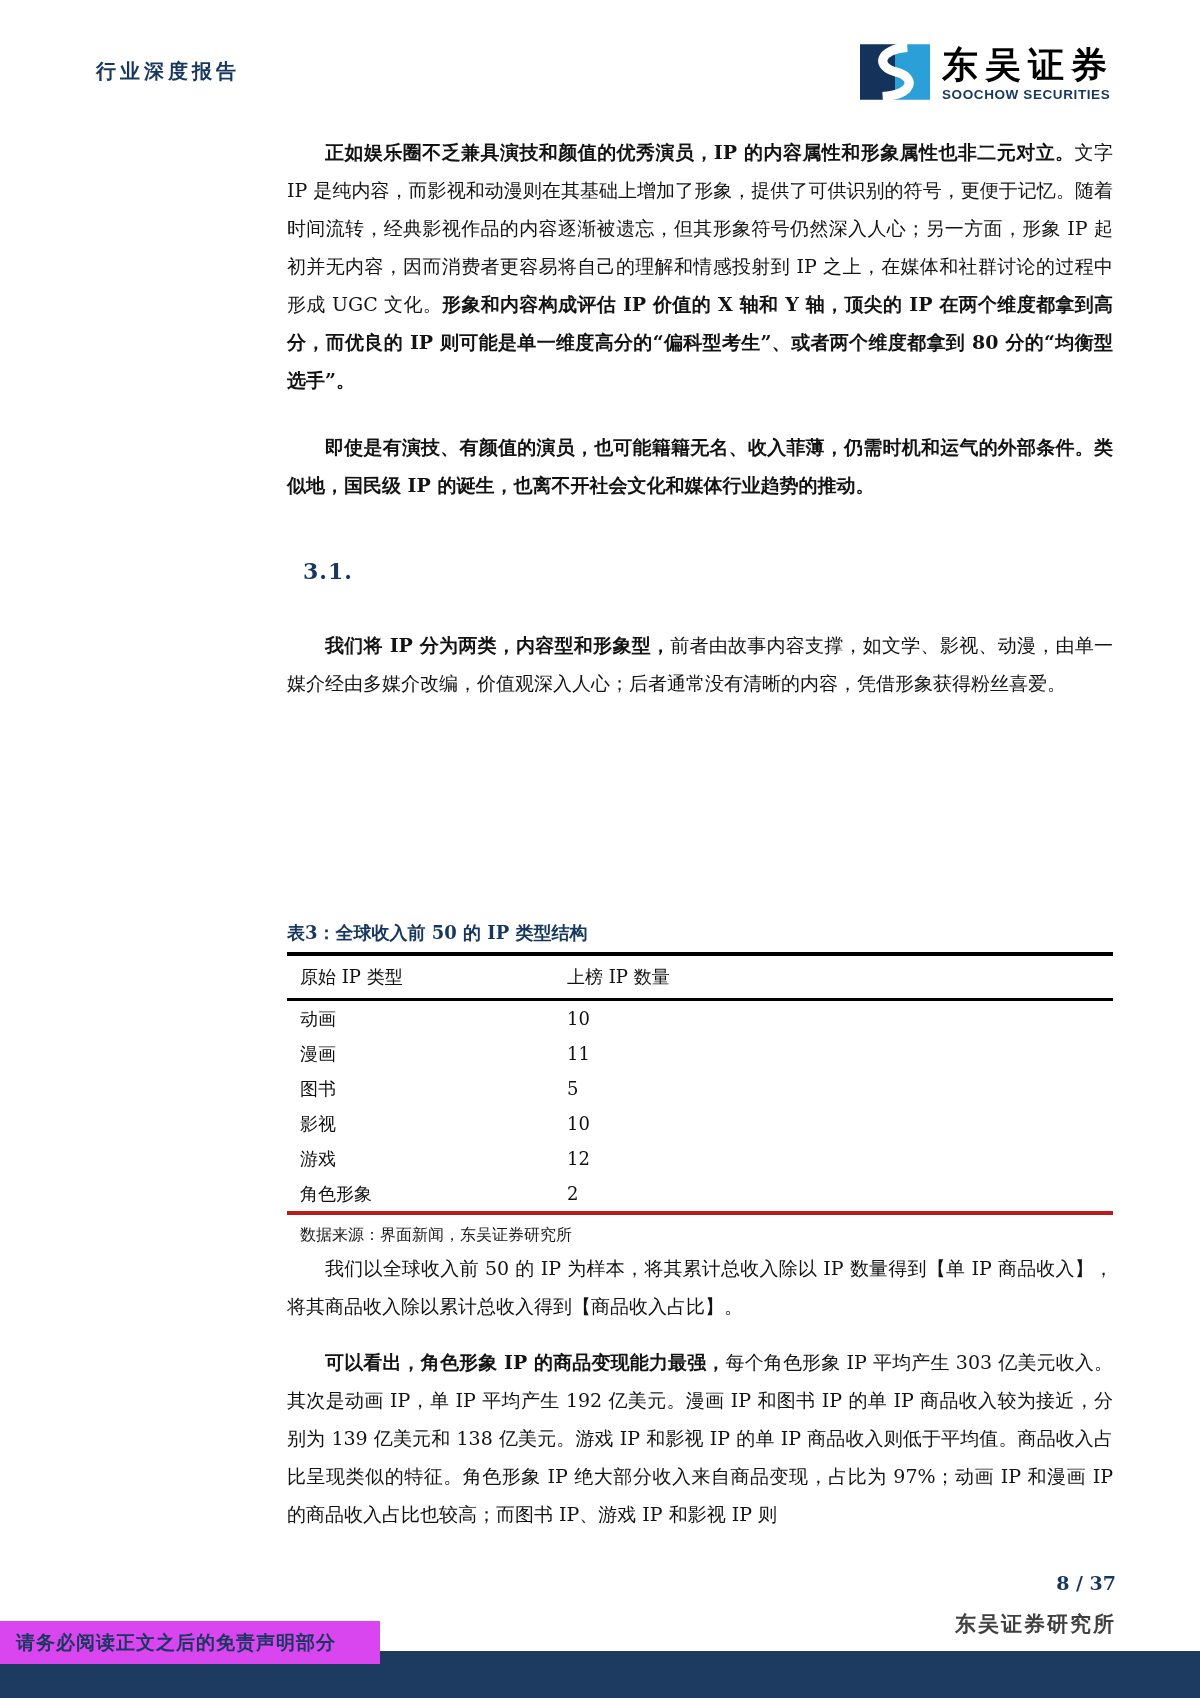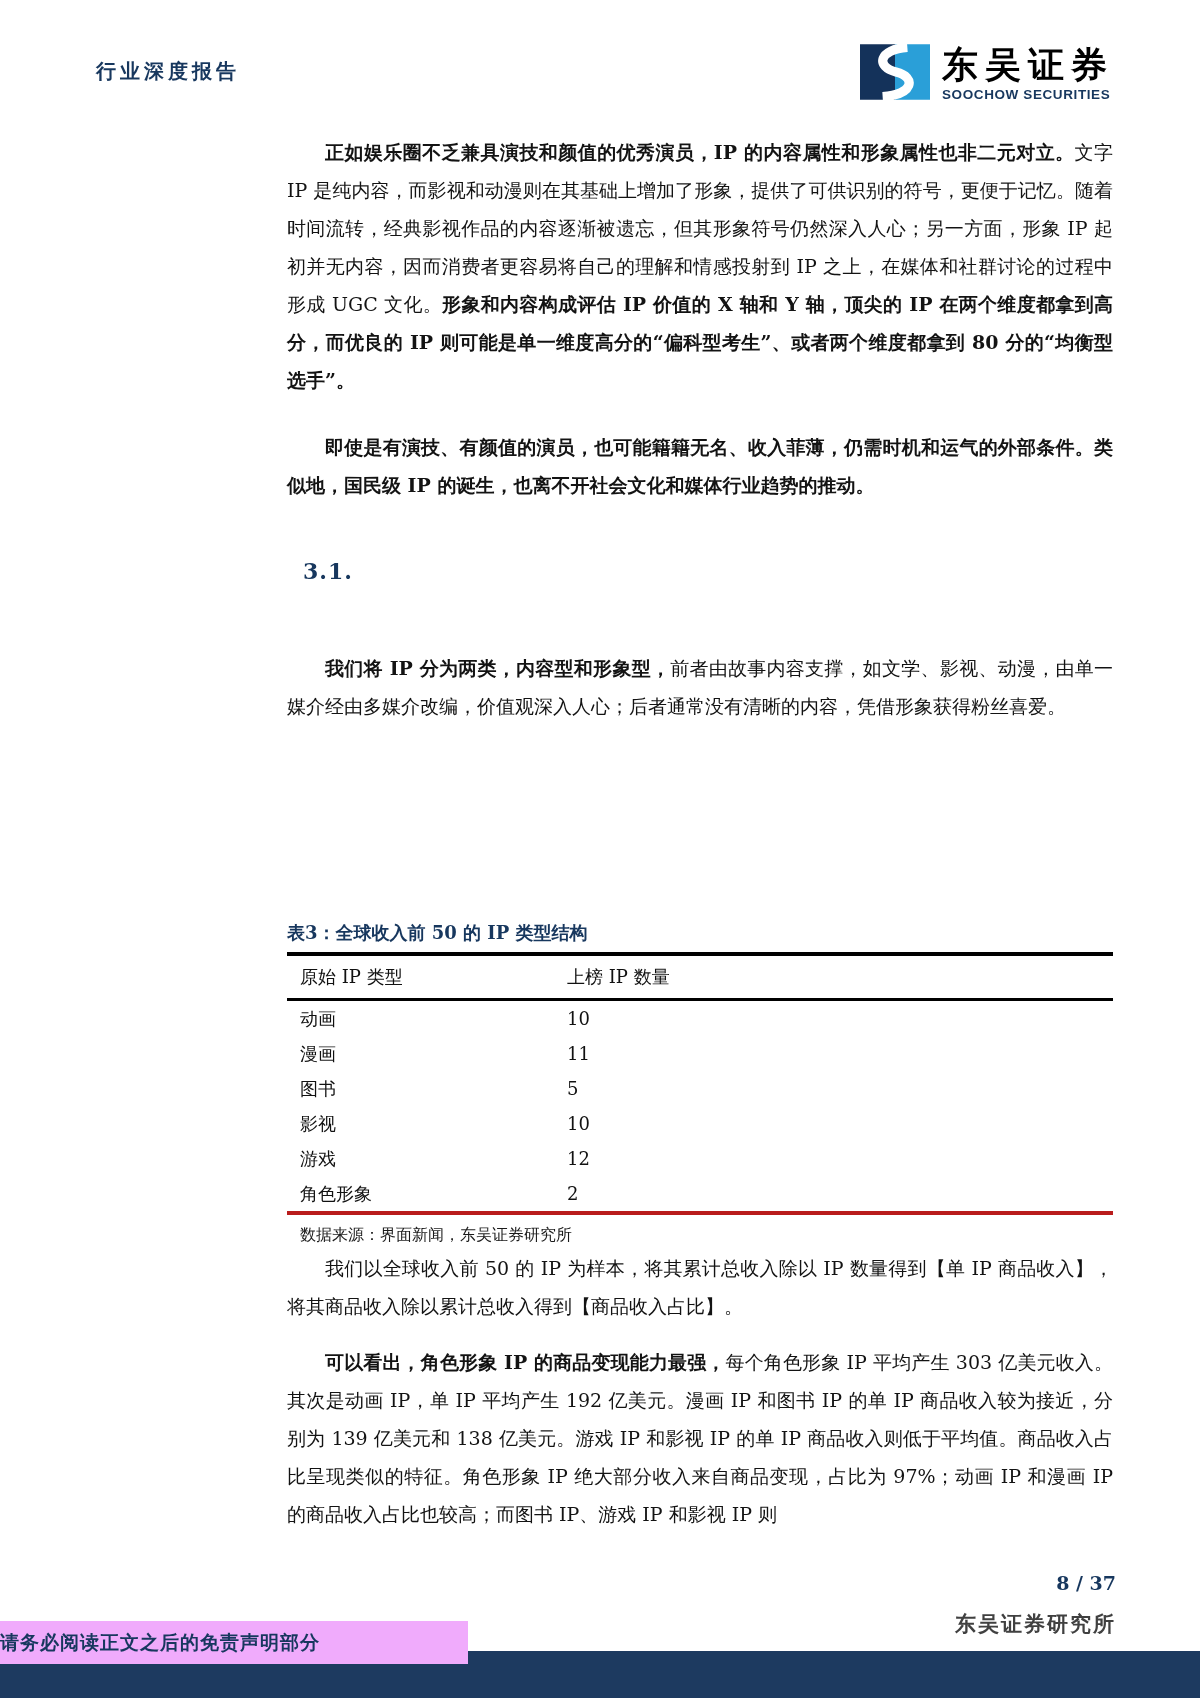--- a/index.html
+++ b/index.html
@@ -20,21 +20,21 @@
   .brand-cn { font-size:36px; line-height:40px; color:#000000; font-weight:600; letter-spacing:7px; white-space:nowrap; }
   .brand-en { font-size:13.5px; margin-top:3px; color:#17375e; font-weight:bold; letter-spacing:0.6px;
               font-family:"Liberation Sans","DejaVu Sans",sans-serif; white-space:nowrap; }
 
   
   .content { position:absolute; left:287px; width:826px; }
   #blockA { top:133px; } #blockB { top:920px; } #blockC { top:1249px; }
   .para { margin:0; font-size:19px; line-height:38px; text-align:justify; text-indent:2em; color:#131313; }
   .para .b { font-weight:bold; }
   .mt-p2 { margin-top:29px; }
-  .mt-p3 { margin-top:63px; }
+  .mt-p3 { margin-top:40px; }
   .mt-p4 { margin-top:9px; }
   .mt-p6 { margin-top:18px; }
 
   .section-h {
     margin:52px 0 0 0; padding-left:16px;
     font-size:22px; line-height:30px; font-weight:bold; color:#17375e; text-indent:0;
     display:flex; align-items:baseline;
   }
   .section-h .num { margin-right:22px; letter-spacing:1px; }
 
@@ -50,22 +50,22 @@
   }
   .ipt td { font-size:18px; height:33px; vertical-align:middle; }
   .ipt th:first-child, .ipt td:first-child { width:265px; padding-left:13px; }
   .src { margin-top:9px; padding-left:13px; font-size:16px; line-height:22px; color:#1a1a1a; }
 
   
   .page-num  { position:absolute; top:1572px; right:84px; font-size:19px; font-weight:bold; color:#17375e; }
   .institute { position:absolute; top:1610px; right:84px; font-size:21px; font-weight:bold; color:#404040; letter-spacing:2px; }
   .footer-band { position:absolute; left:0; bottom:0; width:1200px; height:47px; background:#1d3a60; }
   .disclaimer {
-    position:absolute; left:0; top:1621px; width:468px; height:43px; box-sizing:border-box;
-    background:#f0abfc; display:flex; align-items:center; 
+    position:absolute; left:0; top:1621px; width:380px; height:43px; box-sizing:border-box;
+    background:#d946ef; display:flex; align-items:center; padding-left:16px;
     font-size:19px; font-weight:bold; color:#17375e; letter-spacing:1px; white-space:nowrap;
   }
 </style>
 </head>
 <body>
 
 <div class="page">
 
   <div class="report-type">行业深度报告</div>
 

